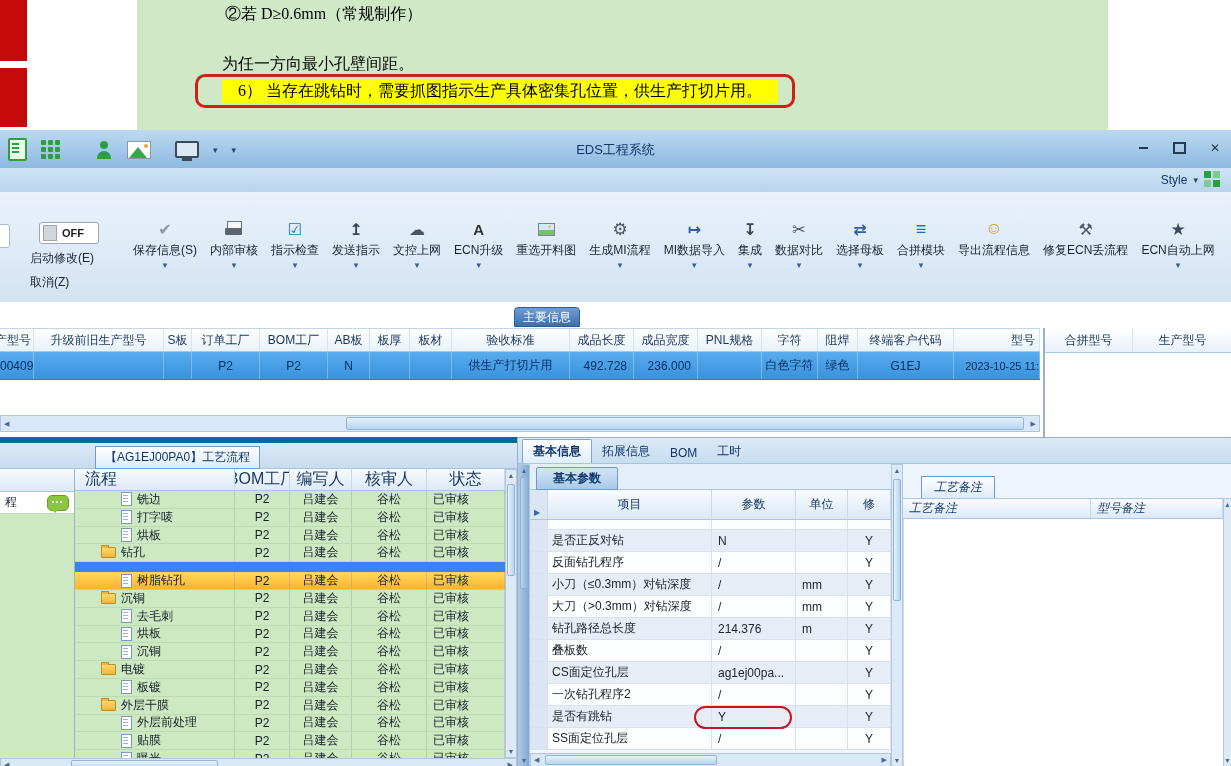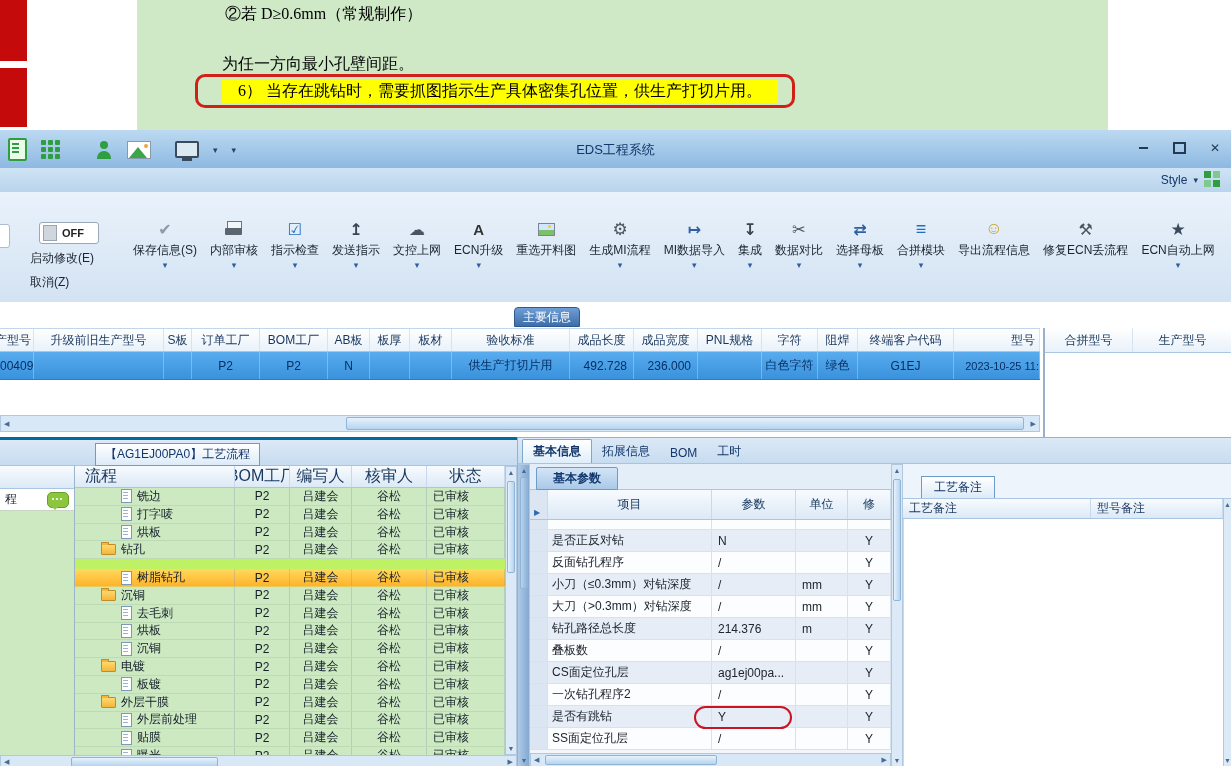--- a/index.html
+++ b/index.html
@@ -135,21 +135,21 @@
   .grid-hsb{left:0;top:87px;width:1040px;height:17px;}
   .grid-hsb .thumb{left:345px;width:676px;}
   .vsb{position:absolute;background:#dce9f6;border:1px solid #b0c8e0;box-sizing:border-box;}
   .vsb::before{content:"▲";position:absolute;top:2px;left:50%;transform:translateX(-50%);font-size:7px;color:#4a6a92;}
   .vsb::after{content:"▼";position:absolute;bottom:2px;left:50%;transform:translateX(-50%);font-size:7px;color:#4a6a92;}
   .vsb .thumb{position:absolute;left:1px;right:1px;background:linear-gradient(90deg,#e7f2fc,#b6d4ee);border:1px solid #8fb4d8;border-radius:2px;}
   .vsb.solid{background:linear-gradient(90deg,#aac8e8,#84a8d0);}
 
   
   .bottom{position:absolute;left:0;top:437px;width:1231px;height:329px;}
-  .bl{position:absolute;left:0;top:0;width:517px;height:280px;border-top:3px solid #0369a1;box-sizing:border-box;background:#bef264;}
+  .bl{position:absolute;left:0;top:0;width:517px;height:280px;border-top:6px solid #0369a1;box-sizing:border-box;background:#3b82f6;}
   .bl-header{position:absolute;left:0;top:0;width:517px;height:26px;background:linear-gradient(#dce9f6,#c7dcf0);
              border-bottom:1px solid #a8c4e0;box-sizing:border-box;}
   .proc-tab{position:absolute;left:95px;top:3px;padding:2px 9px;background:linear-gradient(#ffffff,#dcebf8);
             border:1px solid #6f9cc6;color:#13366b;font-size:12px;white-space:nowrap;}
   .bl-strip{position:absolute;left:0;top:26px;width:75px;height:289px;background:#cde9c2;border-right:1px solid #9ab4cc;box-sizing:border-box;}
   .strip-head{height:22px;background:linear-gradient(#f7fbfe,#dce9f6);border-bottom:1px solid #aac6e2;}
   .strip-row{height:21px;background:#fff;display:flex;align-items:center;justify-content:space-between;
              padding:0 5px;border-bottom:1px solid #c6d6c0;}
   .side-label{font-size:12px;color:#1b2430;}
   .bubble{width:20px;height:14px;background:#8cc63e;border:1px solid #6a9e2a;border-radius:5px;position:relative;flex:none;}
@@ -215,21 +215,21 @@
   .p-unit{padding-left:6px;}
   .p-mod{justify-content:center;}
   .p-row.circled .p-param{position:relative;overflow:visible;}
   .p-row.circled .p-param::after{content:"";position:absolute;left:-18px;top:0;width:94px;height:19px;
                                  border:2px solid #c81423;border-radius:12px;pointer-events:none;}
   .p-hsb{left:12px;top:315px;width:361px;height:14px;}
   .p-hsb .thumb{left:14px;width:170px;}
   .p-vsb2{left:373px;top:26px;width:12px;height:303px;}
   .p-vsb2 .thumb{top:14px;height:120px;}
 
-  .remarks{position:absolute;left:385px;top:26px;width:329px;height:303px;background:#eef4fb;}
+  .remarks{position:absolute;left:385px;top:26px;width:329px;height:303px;background:#eef4fb;font-style:italic;}
   .remarks-tab{position:absolute;left:18px;top:12px;padding:2px 12px;background:linear-gradient(#ffffff,#dcebf8);
                border:1px solid #6f9cc6;color:#13366b;font-size:12px;white-space:nowrap;}
   .r-header{position:absolute;left:0;top:34px;width:320px;height:21px;display:grid;grid-template-columns:188px 132px;
             background:linear-gradient(#f7fbfe,#dce9f6);border-top:1px solid #aac6e2;border-bottom:1px solid #aac6e2;
             color:#17365d;box-sizing:border-box;}
   .r-header span{display:flex;align-items:center;padding-left:6px;border-right:1px solid #c8d9ec;font-size:12px;}
   .r-body{position:absolute;left:0;top:55px;width:320px;height:248px;background:#fff;border-left:1px solid #c8d9ec;box-sizing:border-box;}
   .r-vsb{left:320px;top:34px;width:9px;height:269px;}
 </style>
 </head>

